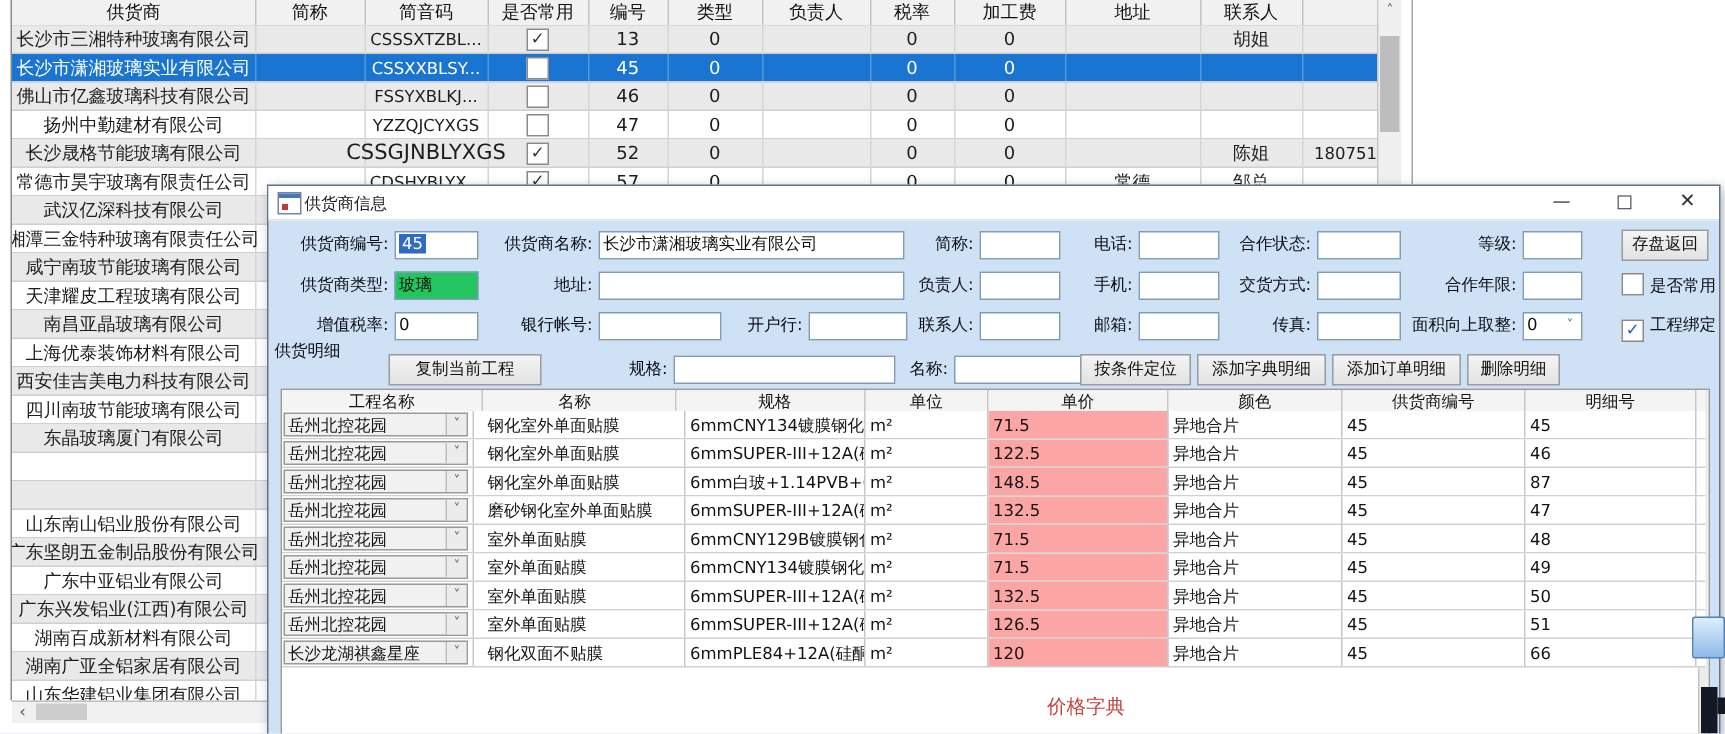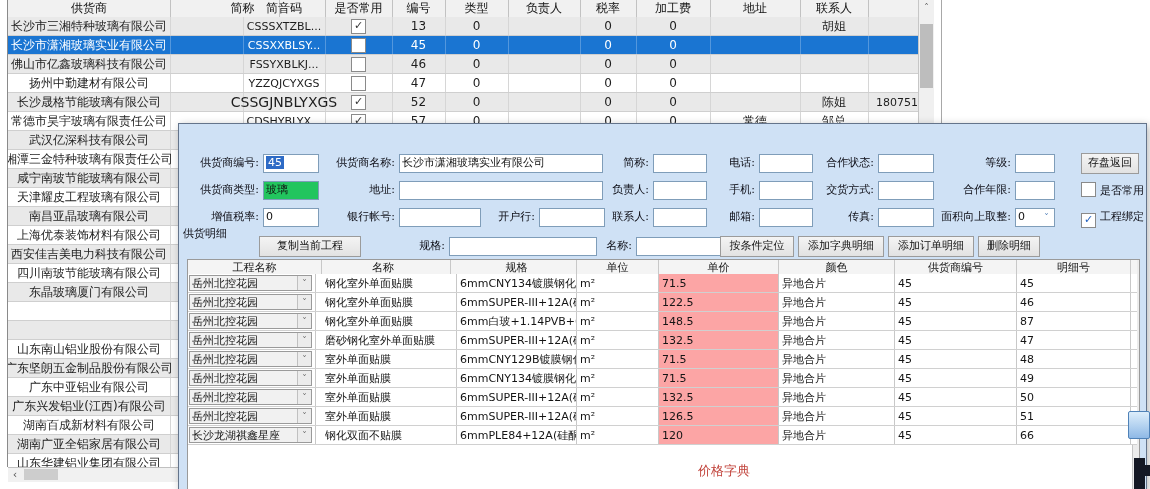--- a/index.html
+++ b/index.html
@@ -85,21 +85,21 @@
   #darkGlyph{position:absolute;left:1134px;top:458px;width:17px;height:31px;z-index:60}
   #darkGlyph .a{position:absolute;left:0;top:0;width:11px;height:31px;background:#141824}
   #darkGlyph .b{position:absolute;left:11px;top:7px;width:5px;height:11px;background:#141824}
 </style>
 </head>
 <body>
 
 <div id="topTable">
     <div class="trow thead" style="top: 0px; height: 17px;">
       <div class="tcell" style="left: 0px; width: 162px;">供货商</div>
-      <div class="tcell" style="left: 162px; width: 73px; margin-left: 36px;">简称</div>
+      <div class="tcell" style="left: 162px; width: 73px;">简称</div>
       <div class="tcell" style="left: 235px; width: 82px;">简音码</div>
       <div class="tcell" style="left: 317px; width: 67px;">是否常用</div>
       <div class="tcell" style="left: 384px; width: 53px;">编号</div>
       <div class="tcell" style="left: 437px; width: 63px;">类型</div>
       <div class="tcell" style="left: 500px; width: 72px;">负责人</div>
       <div class="tcell" style="left: 572px; width: 56px;">税率</div>
       <div class="tcell" style="left: 628px; width: 74px;">加工费</div>
       <div class="tcell" style="left: 702px; width: 90px;">地址</div>
       <div class="tcell" style="left: 792px; width: 68px;">联系人</div>
       <div class="tcell" style="left: 860px; width: 58px; margin-left: 40px;">电话</div>
@@ -259,20 +259,27 @@
   <div class="btn">˄</div>
   <div class="thumb"></div>
 </div>
 <div class="hsb">
   <div class="btn">‹</div>
   <div class="thumb"></div>
 </div>
 <div class="formline"></div>
 
 <div id="dlg">
+  <div class="tbar">
+    <div class="ticon"></div>
+    <div class="ttl">供货商信息</div>
+    <div class="wbtn" style="left:848px">—</div>
+    <div class="wbtn" style="left:890px">□</div>
+    <div class="wbtn" style="left:932px;font-size:13px">✕</div>
+  </div>
   <div class="dbody">
 
     <div class="lbl" style="left:2px;top:9px;width:78px">供货商编号:</div>
     <div class="tb" style="left:84px;top:8px;width:50px"><span class="sel45">45</span></div>
     <div class="lbl" style="left:138px;top:9px;width:78px">供货商名称:</div>
     <div class="tb" style="left:220px;top:8px;width:198px">长沙市潇湘玻璃实业有限公司</div>
     <div class="lbl" style="left:428px;top:9px;width:42px">简称:</div>
     <div class="tb" style="left:474px;top:8px;width:48px"></div>
     <div class="lbl" style="left:534px;top:9px;width:42px">电话:</div>
     <div class="tb" style="left:580px;top:8px;width:48px"></div>

